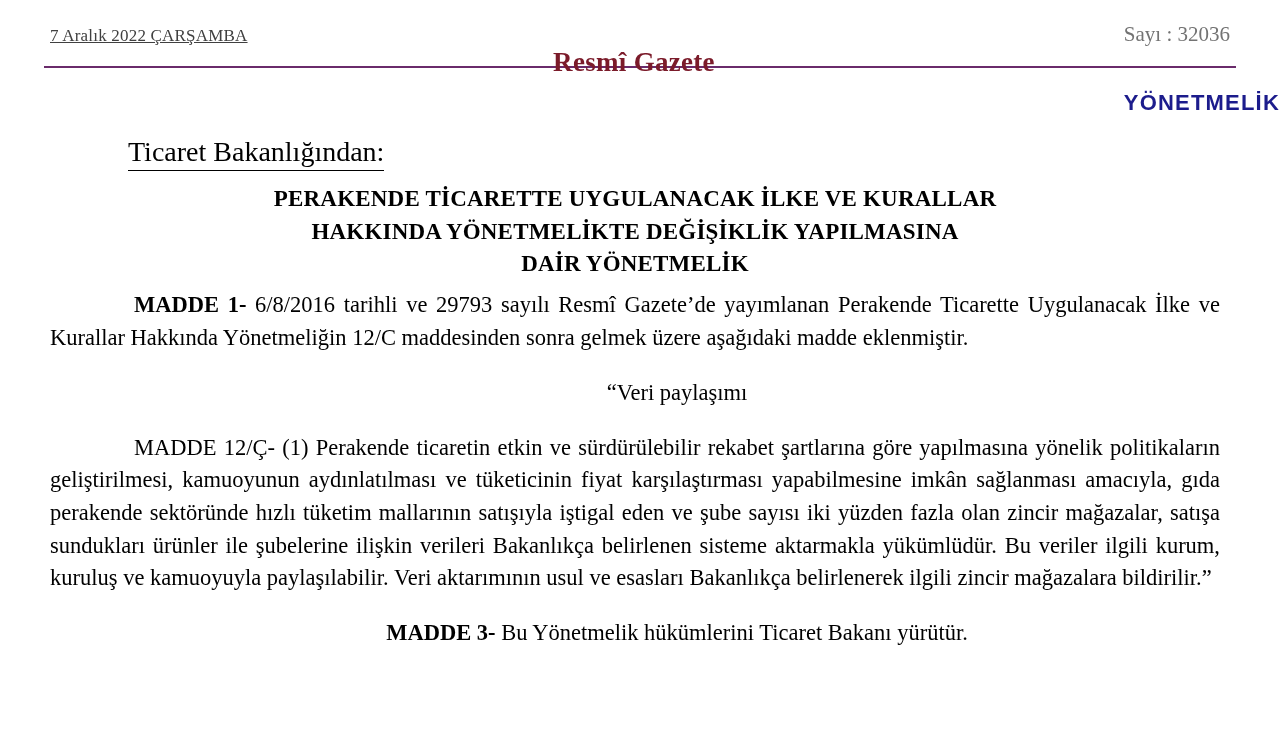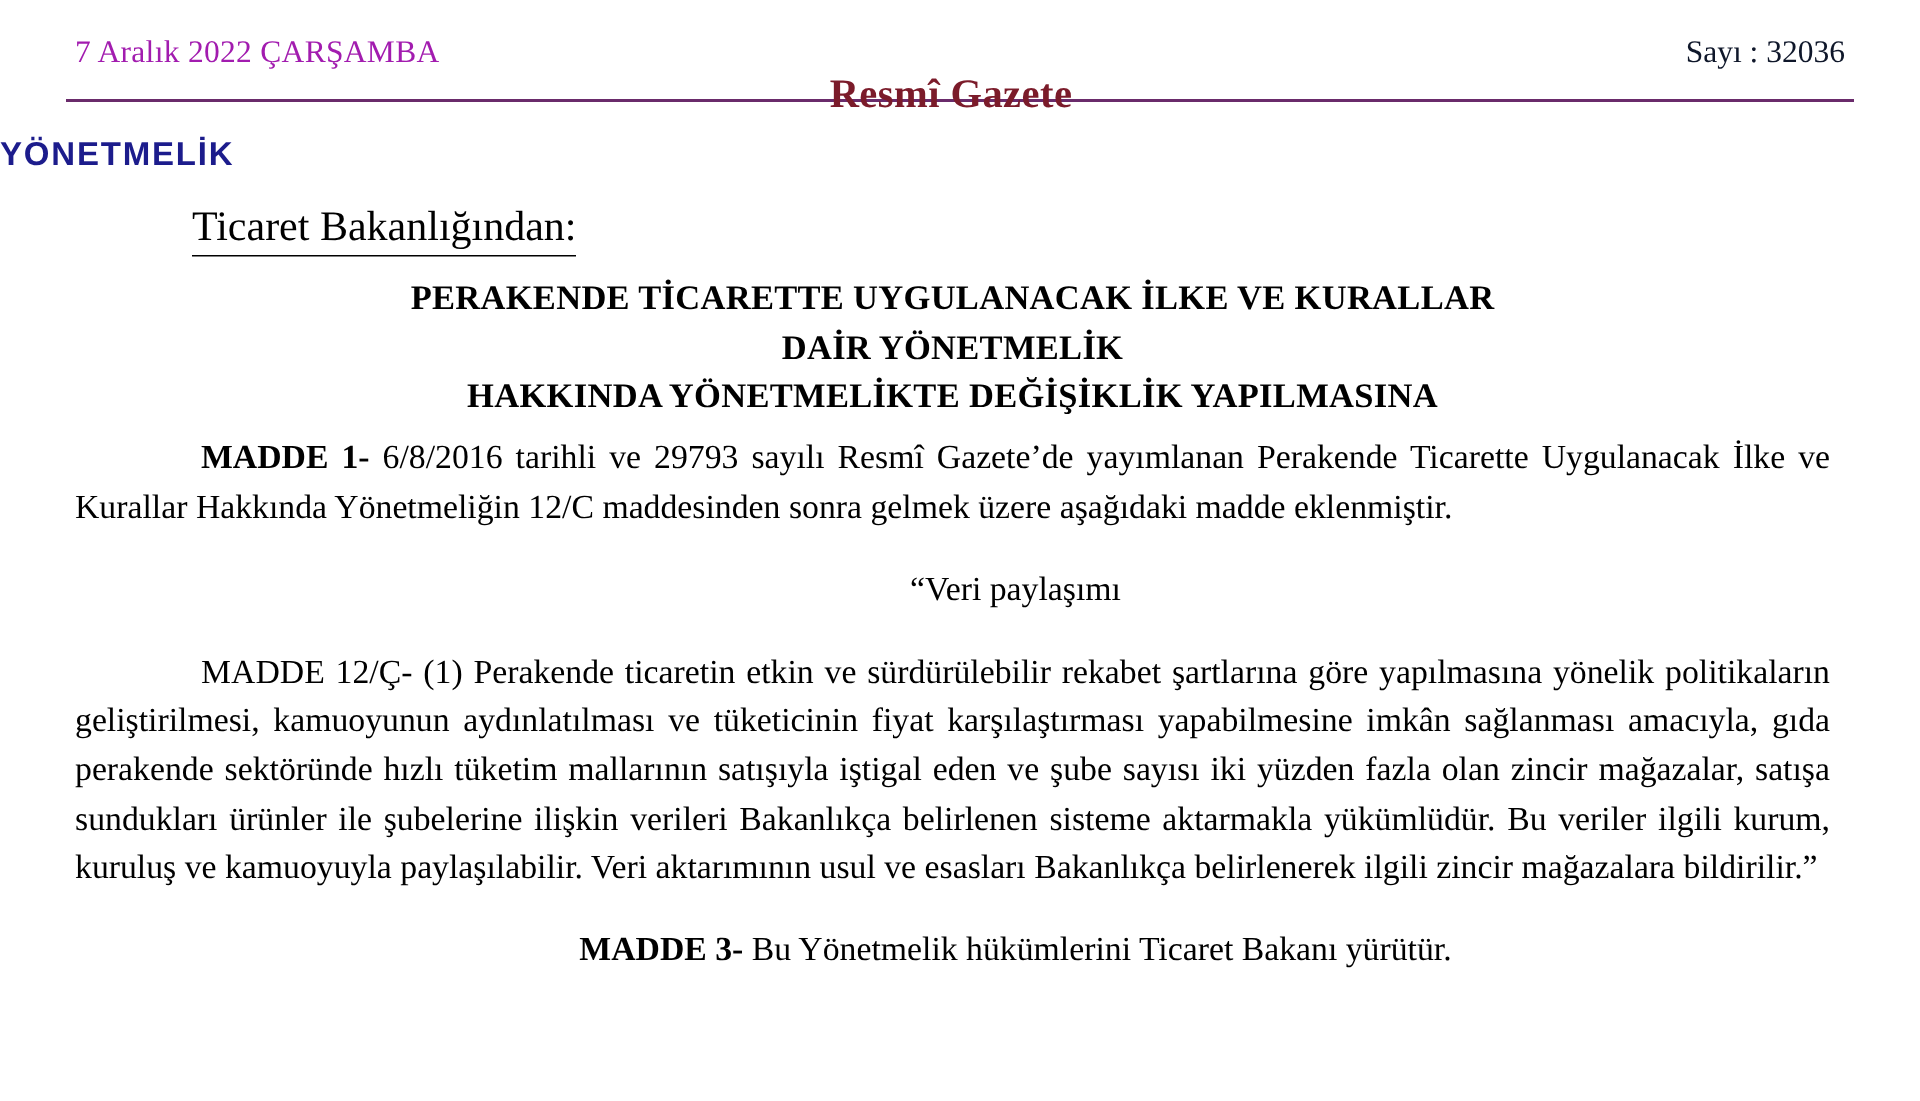--- a/index.html
+++ b/index.html
@@ -31,54 +31,55 @@
     box-sizing: border-box;
   }
   .masthead-row {
     display: flex;
     align-items: baseline;
     justify-content: space-between;
     width: 100%;
   }
   .masthead-date {
     font-family: "Liberation Serif", serif;
-    font-size: 21px;
+    font-size: 17px;
     letter-spacing: .2px;
-    color: #a21caf;
+    color: #404040;
     white-space: nowrap;
+    text-decoration: underline;
   }
   .masthead-title {
     position: absolute;
     left: 0;
     right: 12px;
     text-align: center;
     font-family: "Liberation Serif", serif;
     font-weight: bold;
     font-size: 27px;
     color: #7b1b2a;
     letter-spacing: .3px;
     pointer-events: none;
   }
   .masthead-issue {
     font-family: "Liberation Serif", serif;
     font-size: 21px;
-    color: #0f172a;
+    color: #737373;
     white-space: nowrap;
     margin-left: auto;
   }
   .rule {
     margin: 10px 44px 0 44px;
     height: 2px;
     background: #6a2b6b;
   }
 
   
   .section-heading {
     margin-top: 22px;
-    text-align: left;
+    text-align: right;
     font-family: "Liberation Sans", sans-serif;
     font-weight: bold;
     font-size: 22px;
     letter-spacing: 1.2px;
     color: #1c1c8c;
   }
 
   
   .content {
     margin: 18px 60px 0 50px;
@@ -140,22 +141,22 @@
   <div class="section-heading">YÖNETMELİK</div>
 
   <div class="content">
 
     <div>
       <span class="issuer">Ticaret Bakanlığından:</span>
     </div>
 
     <div class="doc-title">
       <span class="line">PERAKENDE TİCARETTE UYGULANACAK İLKE VE KURALLAR</span>
+      <span class="line">HAKKINDA YÖNETMELİKTE DEĞİŞİKLİK YAPILMASINA</span>
       <span class="line">DAİR YÖNETMELİK</span>
-      <span class="line">HAKKINDA YÖNETMELİKTE DEĞİŞİKLİK YAPILMASINA</span>
     </div>
 
     <p class="para para-first">
       <span class="lead">MADDE 1-</span><span> 6/8/2016 tarihli ve 29793 sayılı Resmî Gazete’de yayımlanan Perakende   Ticarette Uygulanacak İlke ve Kurallar Hakkında Yönetmeliğin 12/C maddesinden sonra gelmek üzere aşağıdaki madde eklenmiştir.</span>
     </p>
 
     <p class="para para-quote nojustify">
       <span>“Veri paylaşımı</span>
     </p>
 

